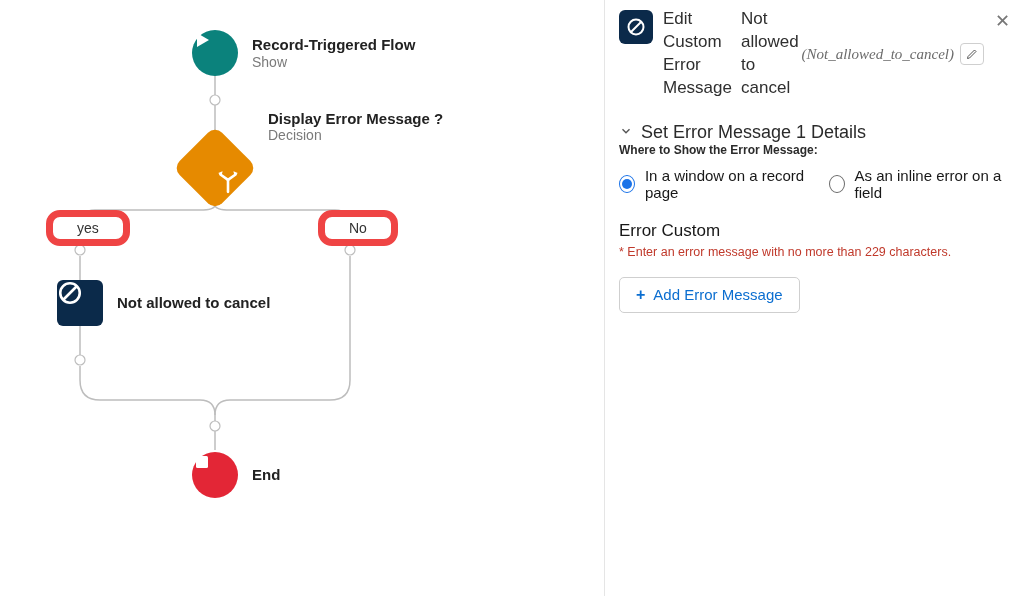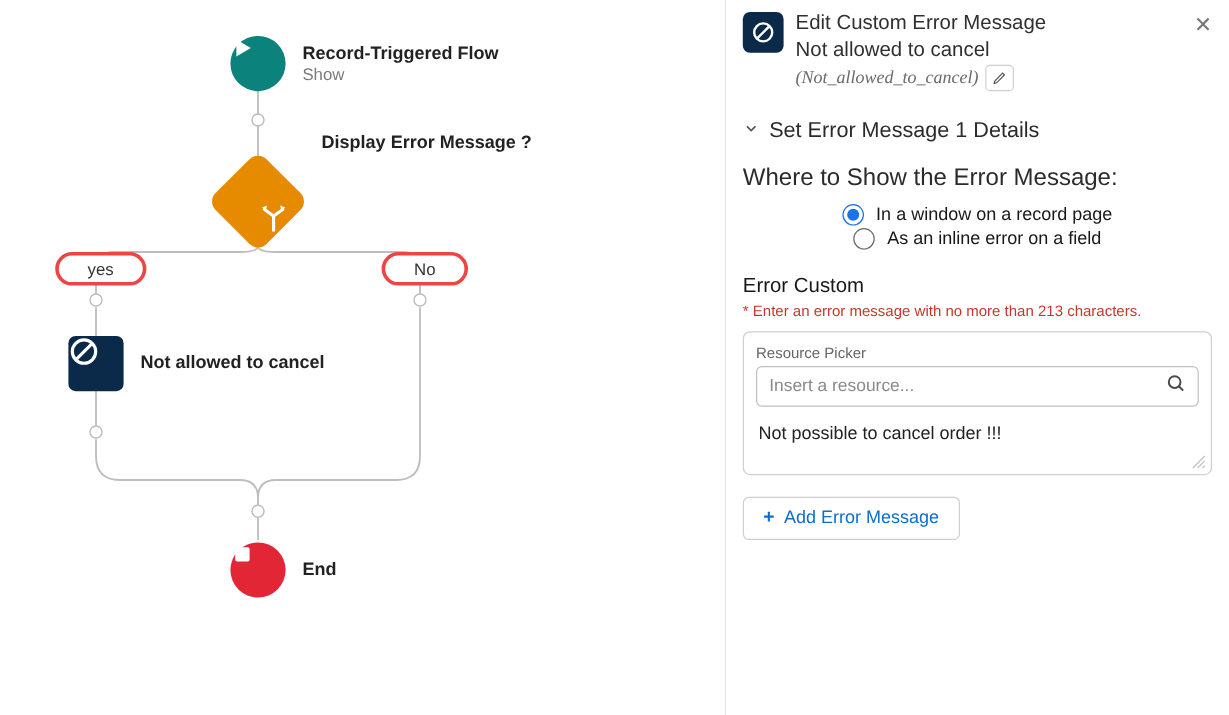--- a/index.html
+++ b/index.html
@@ -14,40 +14,40 @@
   .icon46 { width:46px; height:46px; border-radius:50%; display:flex; align-items:center; justify-content:center; color:#fff; }
   .play   { background:#0b827c; }
   .endred { background:#e32636; }
   .deci   { width:60px; height:60px; background:#e68a00; transform:rotate(45deg); border-radius:10px; display:flex; align-items:center; justify-content:center; }
   .deci-inner { transform:rotate(-45deg); color:#fff; }
   .err-sq { width:46px; height:46px; background:#0b2a4a; border-radius:6px; display:flex; align-items:center; justify-content:center; color:#fff; }
   .label-stack { display:flex; flex-direction:column; line-height:1.15; }
   .lbl-title { font-weight:600; font-size:15px; color:#222; }
   .lbl-sub   { font-size:14px; color:#7a7a7a; }
 
-  .branch-pill { position:absolute; background:#fff; border:3px solid #ef4444; border-radius:14px; padding:3px 24px; font-size:14px; color:#333; }
+  .branch-pill { position:absolute; background:#fff; border:7px solid #ef4444; border-radius:14px; padding:3px 24px; font-size:14px; color:#333; }
 
   .conn-dot { r:5; fill:#fff; stroke:#bdbdbd; stroke-width:1.2; }
 
   
   .panel-header { display:flex; align-items:flex-start; gap:10px; padding-right:26px; }
   .hdr-icon { width:34px; height:34px; background:#0b2a4a; border-radius:6px; display:flex; align-items:center; justify-content:center; color:#fff; flex:0 0 auto; margin-top:2px;}
-  .hdr-text { display:flex; flex-direction:column; line-height:1.35; }
+  .hdr-text { display:flex; flex-direction:row; line-height:1.35; }
   .hdr-line1 { font-size:17px; color:#2f2f2f; }
   .hdr-line2 { font-size:17px; color:#2f2f2f; }
   .hdr-api   { font-size:15px; color:#6b6b6b; font-style:italic; display:flex; align-items:center; gap:6px;font-family:Liberation Serif, serif; }
   .edit-btn  { width:24px; height:22px; border:1px solid #cfcfcf; border-radius:4px; background:#fff; display:flex; align-items:center; justify-content:center; cursor:pointer; color:#555; }
   .close-x   { position:absolute; right:14px; top:10px; font-size:18px; color:#777; cursor:pointer; }
 
   .section { margin-top:22px; }
   .sec-head { display:flex; align-items:flex-start; gap:8px; font-size:18px; color:#2b2b2b; cursor:pointer; }
   .chev { display:inline-block; transform:rotate(0deg); }
 
-  .field-label { margin-top:18px; font-size:20px; color:#2b2b2b; }
-  .radios { margin-top:10px; display:flex; flex-direction:column; gap:2px;align-items:center; }
+  .field-label { font-size:12px; color:#2b2b2b;font-weight:bold; }
+  .radios { margin-top:10px; display:flex; gap:12px; }
   .radio-row { display:flex; align-items:center; gap:10px; font-size:15px; cursor:pointer; }
   .radio { width:18px; height:18px; border-radius:50%; border:1.6px solid #1b73e8; display:flex; align-items:center; justify-content:center; }
   .radio.empty { border-color:#6b6b6b; }
   .radio .dot { width:10px; height:10px; border-radius:50%; background:#1b73e8; }
 
   .sub-title { font-size:17px; margin-top:20px; }
   .req-hint  { color:#c0392b; font-size:12.5px; margin-top:4px; }
 
   .picker-box { border:1px solid #cfcfcf; border-radius:6px; margin-top:10px; padding:10px 10px 2px 10px; position:relative; }
   .picker-label { font-size:12.5px; color:#666; }
@@ -116,20 +116,21 @@
             <line x1="12" y1="22" x2="12" y2="11"></line>
             <path d="M12 11 L5 6"></path>
             <path d="M12 11 L19 6"></path>
             <polygon points="3,4.6 7,3 6,7.4" fill="#fff" stroke="none"></polygon>
             <polygon points="21,4.6 17,3 18,7.4" fill="#fff" stroke="none"></polygon>
           </svg>
         </div>
       </div>
       <div class="label-stack" style="margin-left:2px; margin-top:-28px; position:relative; top:0;">
         <span class="lbl-title">Display Error Message ?</span>
+        <span class="lbl-sub">Decision</span>
       </div>
     </div>
 
     <div class="branch-pill" style="left:46px; top:210px;"><span>yes</span></div>
     <div class="branch-pill" style="left:318px; top:210px;"><span>No</span></div>
 
     <div class="node" style="left:57px; top:280px;">
       <div class="err-sq">
         <svg width="26" height="26" viewBox="0 0 24 24">
             <circle cx="12" cy="12" r="9" fill="none" stroke="#fff" stroke-width="2.4"></circle>
@@ -196,40 +197,22 @@
             </span>
           <span>In a window on a record page</span>
         </div>
         <div class="radio-row">
           <span class="radio empty"></span>
           <span>As an inline error on a field</span>
         </div>
       </div>
 
       <div class="sub-title">Error Custom</div>
-      <div class="req-hint">* Enter an error message with no more than 213 characters.</div>
-
-      <div class="picker-box">
-        <div class="picker-label">Resource Picker</div>
-        <div class="picker-input">
-          <input type="text" placeholder="Insert a resource..." style="">
-          <span class="search-ic">
-            <svg width="18" height="18" viewBox="0 0 24 24" fill="none" stroke="currentColor" stroke-width="2.2">
-                <circle cx="10.5" cy="10.5" r="6.5"></circle>
-                <line x1="20" y1="20" x2="15.2" y2="15.2"></line>
-              </svg>
-          </span>
-        </div>
-        <div class="msg-text">Not possible to cancel order !!!</div>
-        <svg class="resize-nub" viewBox="0 0 14 14">
-          <line x1="3" y1="13" x2="13" y2="3" stroke="#999" stroke-width="1"></line>
-          <line x1="7" y1="13" x2="13" y2="7" stroke="#999" stroke-width="1"></line>
-          <line x1="11" y1="13" x2="13" y2="11" stroke="#999" stroke-width="1"></line>
-        </svg>
-      </div>
+      <div class="req-hint">* Enter an error message with no more than 229 characters.</div>
+
 
       <button class="add-btn">
         <span class="plus">+</span>
         <span>Add Error Message</span>
       </button>
     </div>
 
   </div>
 </div>
 

